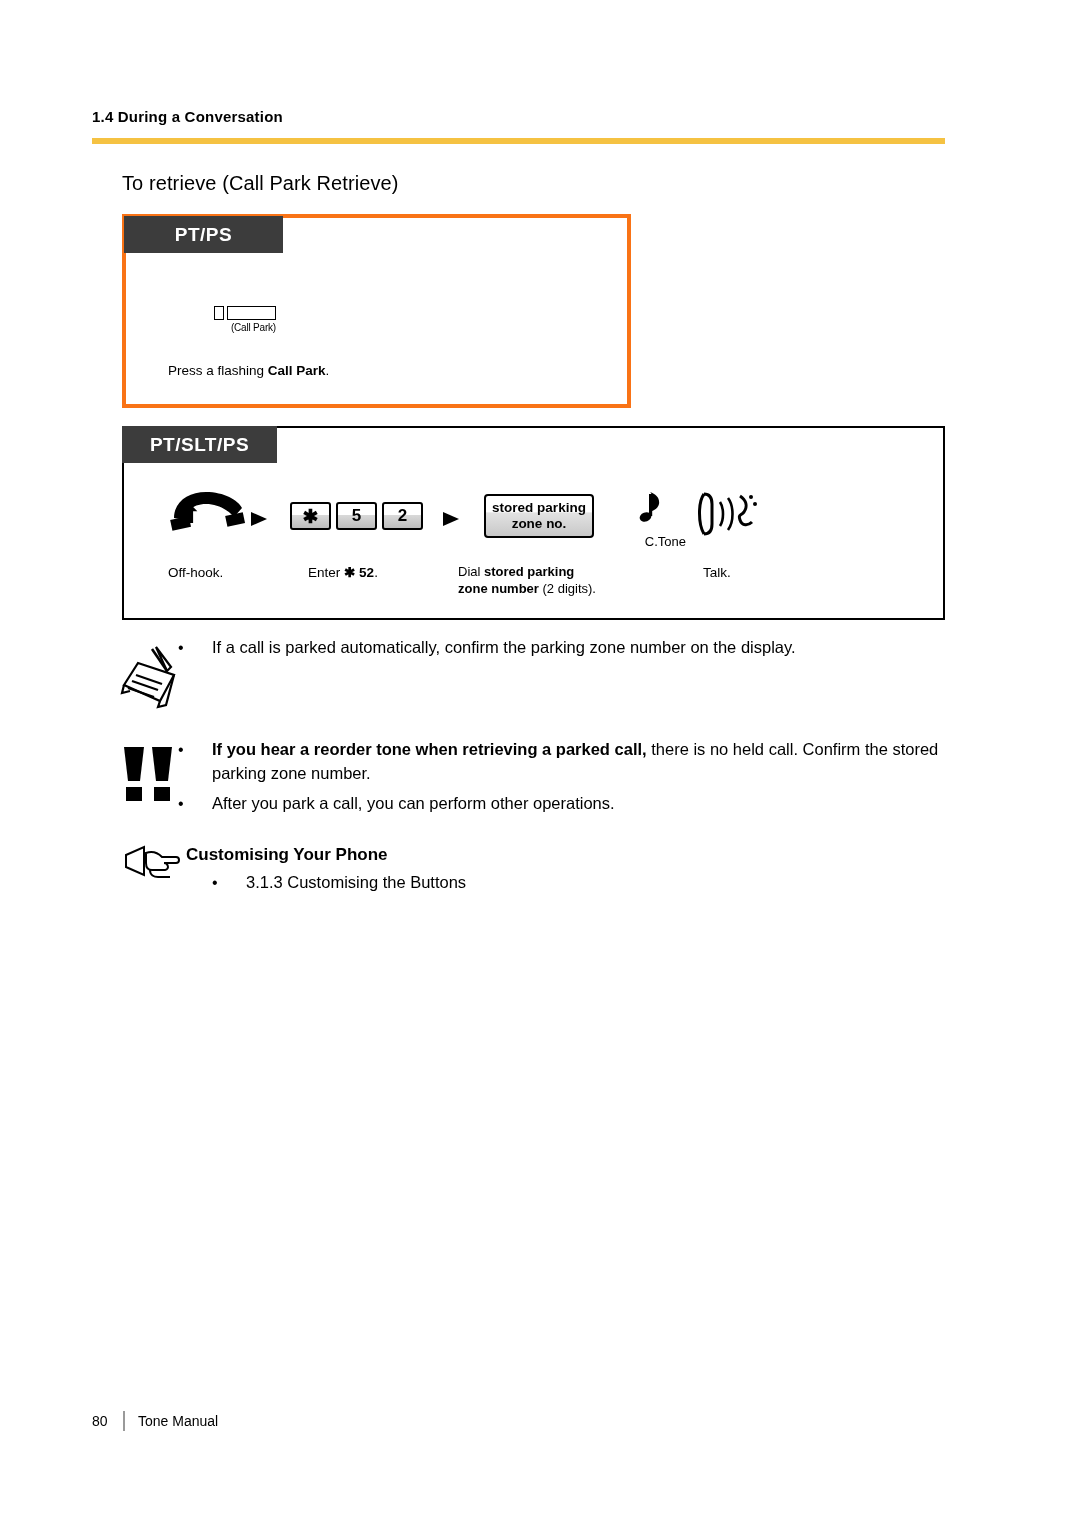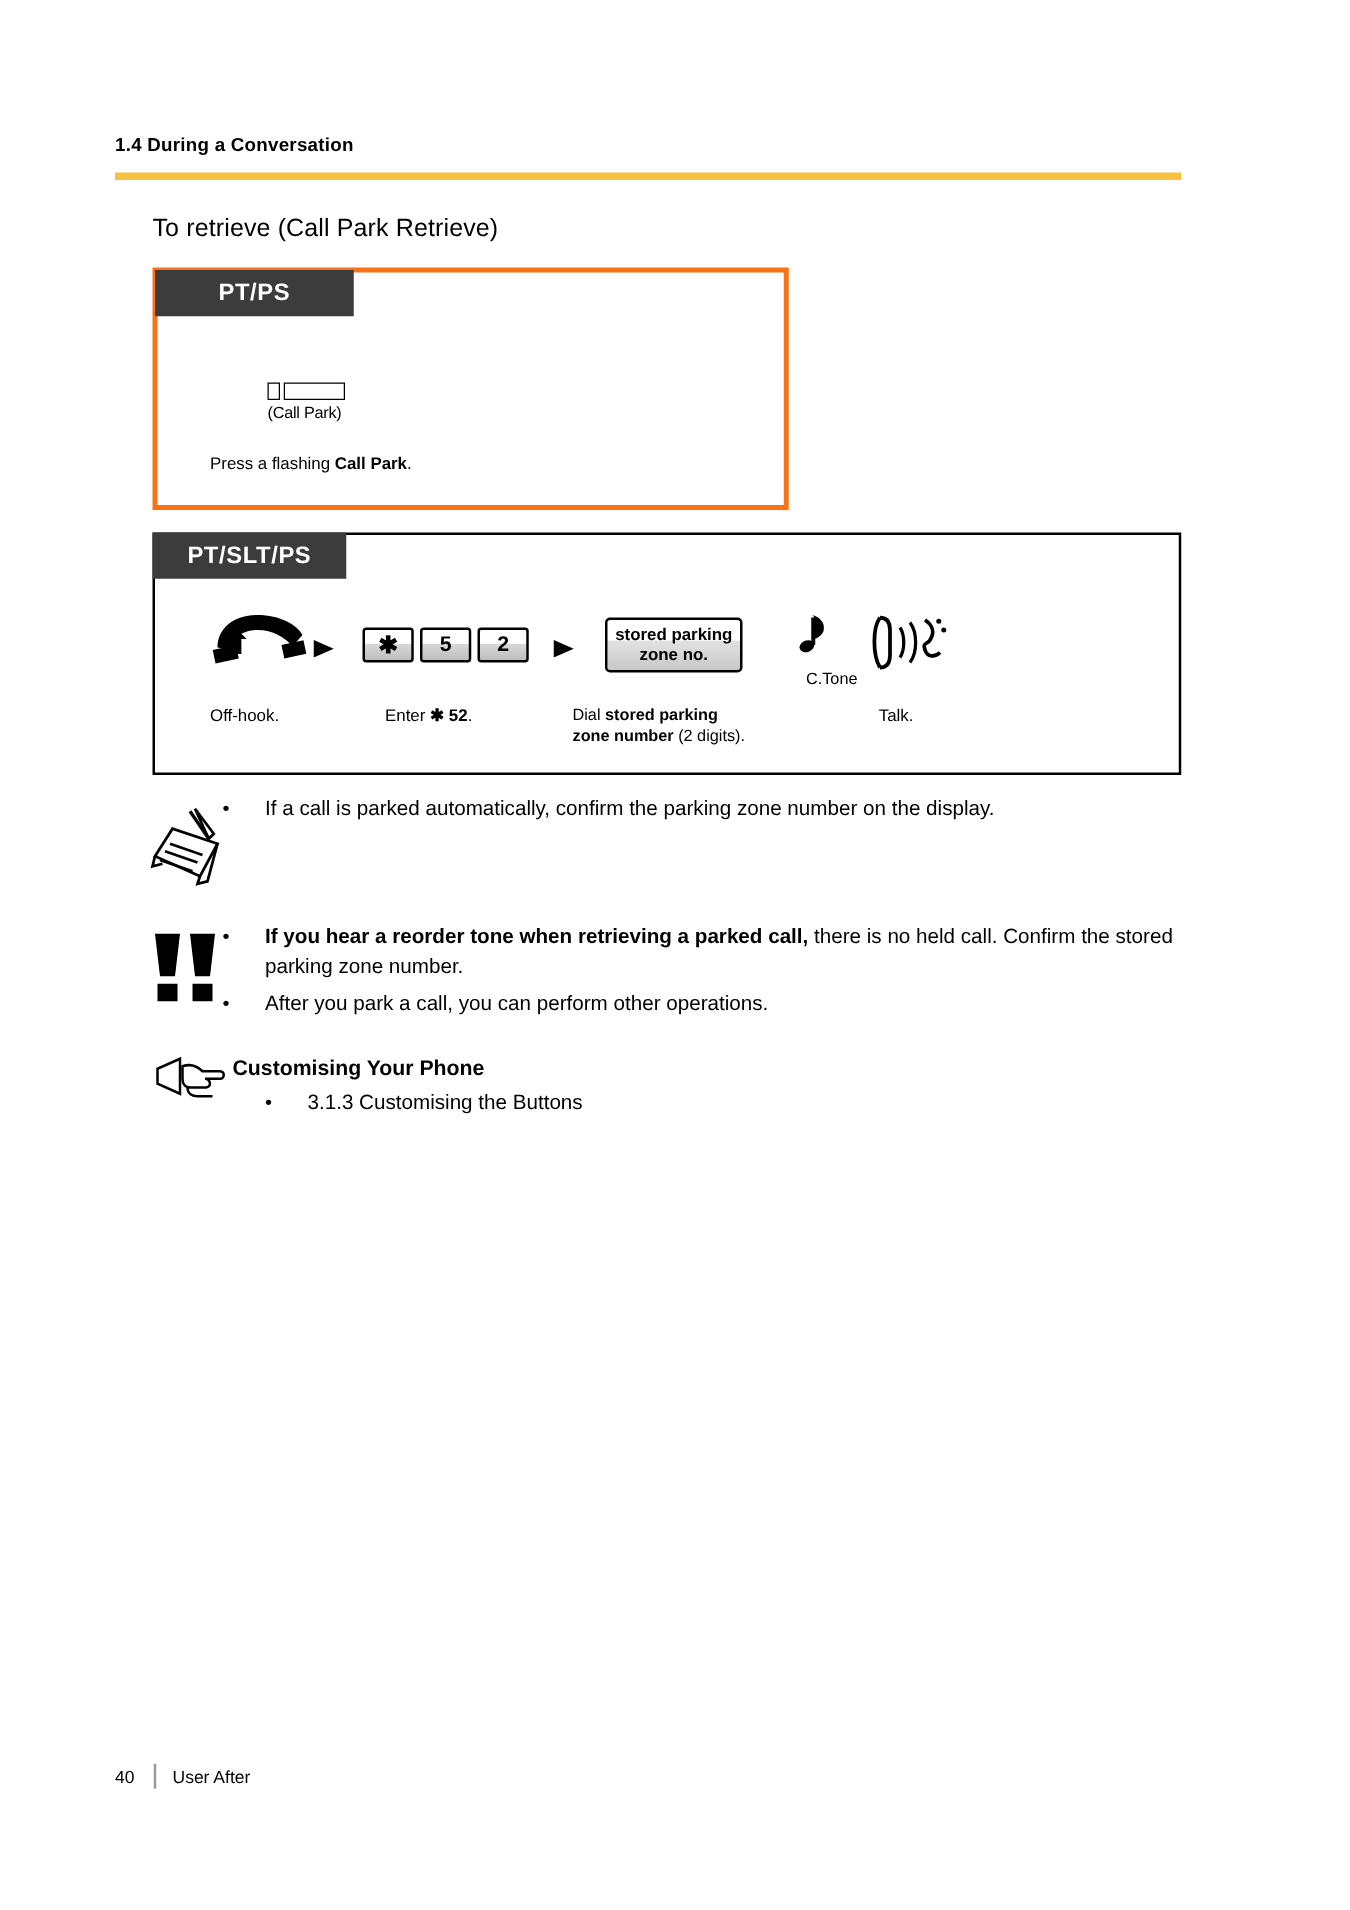--- a/index.html
+++ b/index.html
@@ -107,22 +107,22 @@
   .cp-right {
     position: absolute;
     left: 13px; top: 0;
     width: 49px; height: 14px;
     border: 1px solid #000000;
     box-sizing: border-box;
     background: #ffffff;
   }
   .cp-label {
     margin-top: 2px;
-    font-size: 13px;
-    text-align: left;
+    font-size: 10px;
+    text-align: right;
     width: 62px;
     letter-spacing: -0.2px;
   }
   .press-line {
     position: absolute;
     left: 168px;
     top: 363px;
     font-size: 13.5px;
   }
   .press-line b { font-weight: bold; }
@@ -441,15 +441,15 @@
 <div class="cust-title">Customising Your Phone</div>
 <div class="cust-body">
   <div class="bullet-block" style="position:static;">
     <div class="row">
       <div class="dot">•</div>
       <div class="txt">3.1.3 Customising the Buttons</div>
     </div>
   </div>
 </div>
 
-<div class="footer-num">40</div>
+<div class="footer-num">80</div>
 <div class="footer-sep"></div>
-<div class="footer-text">User After</div>
+<div class="footer-text">Tone Manual</div>
 
 </body></html>

